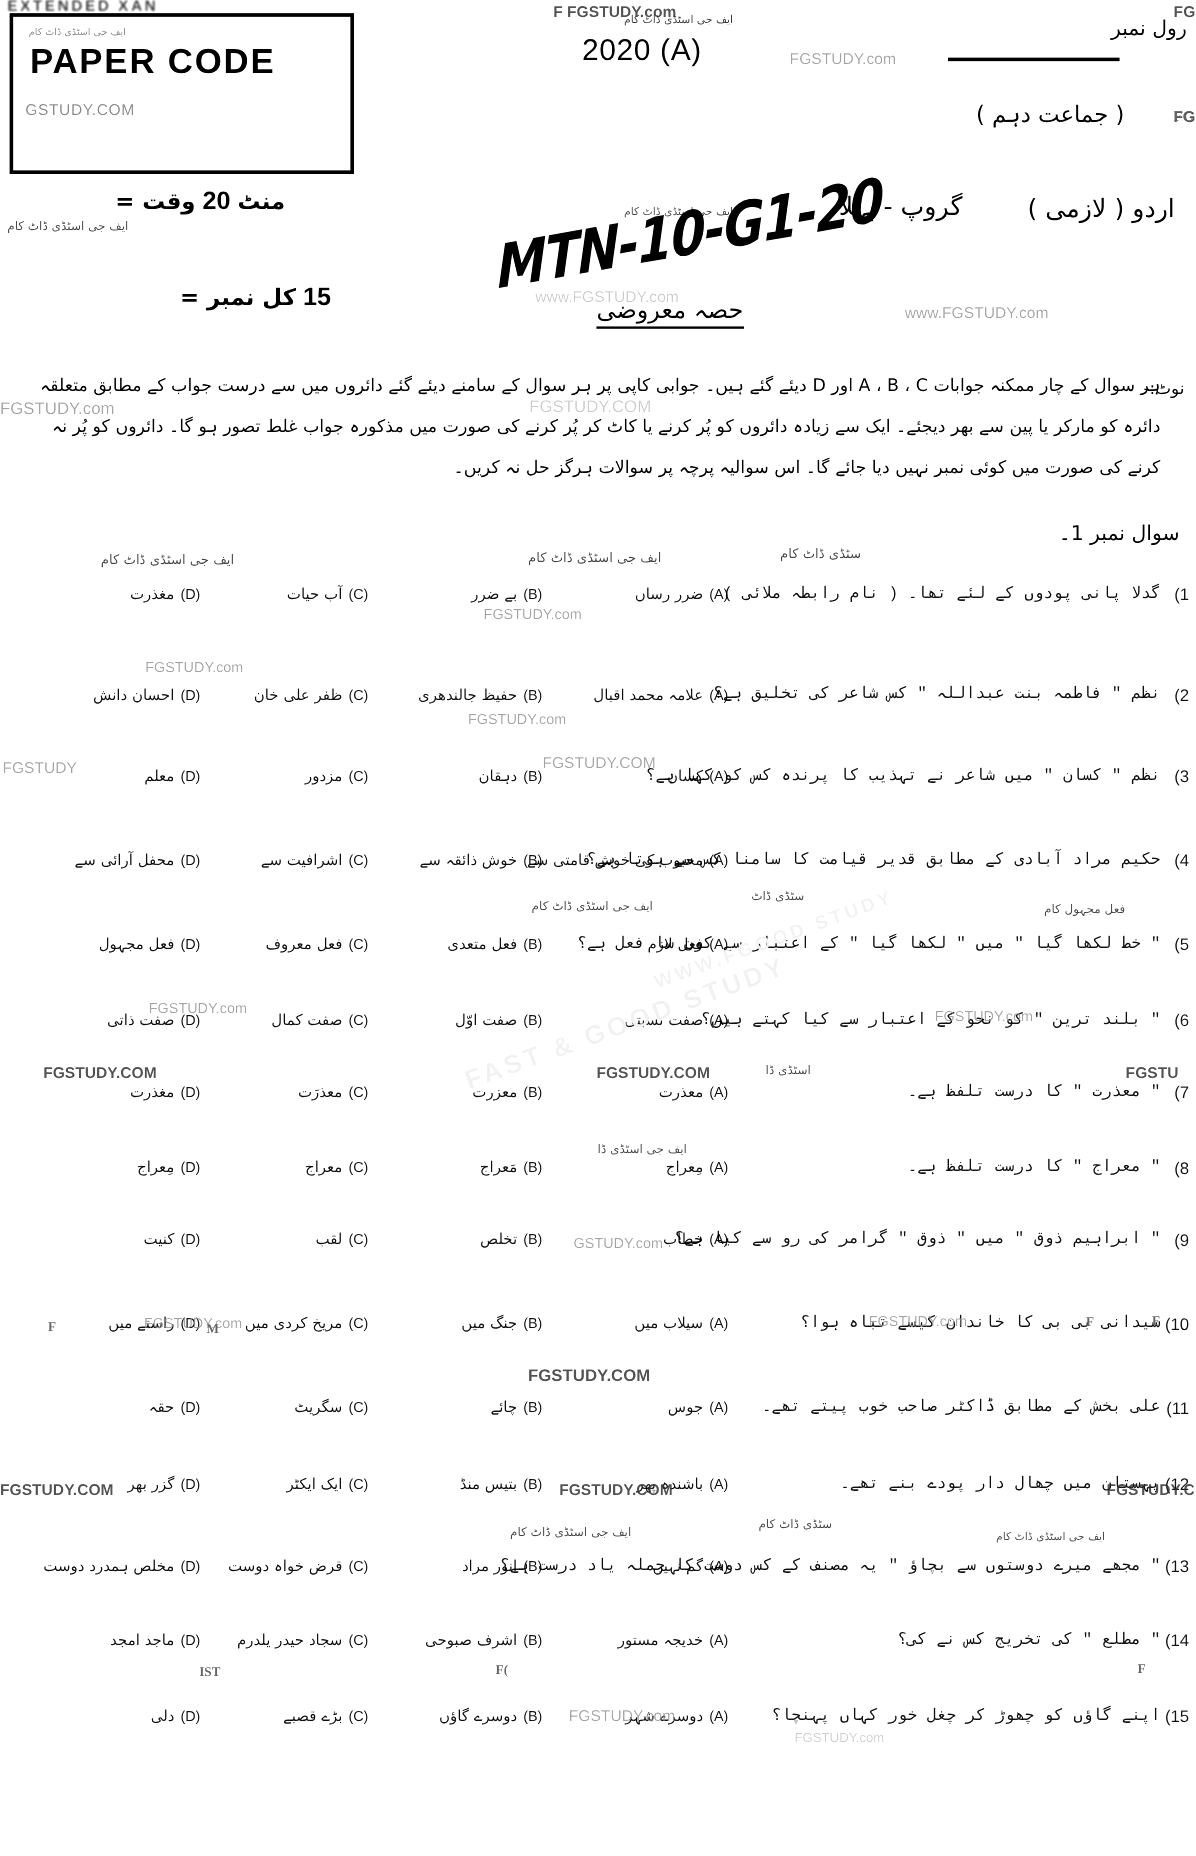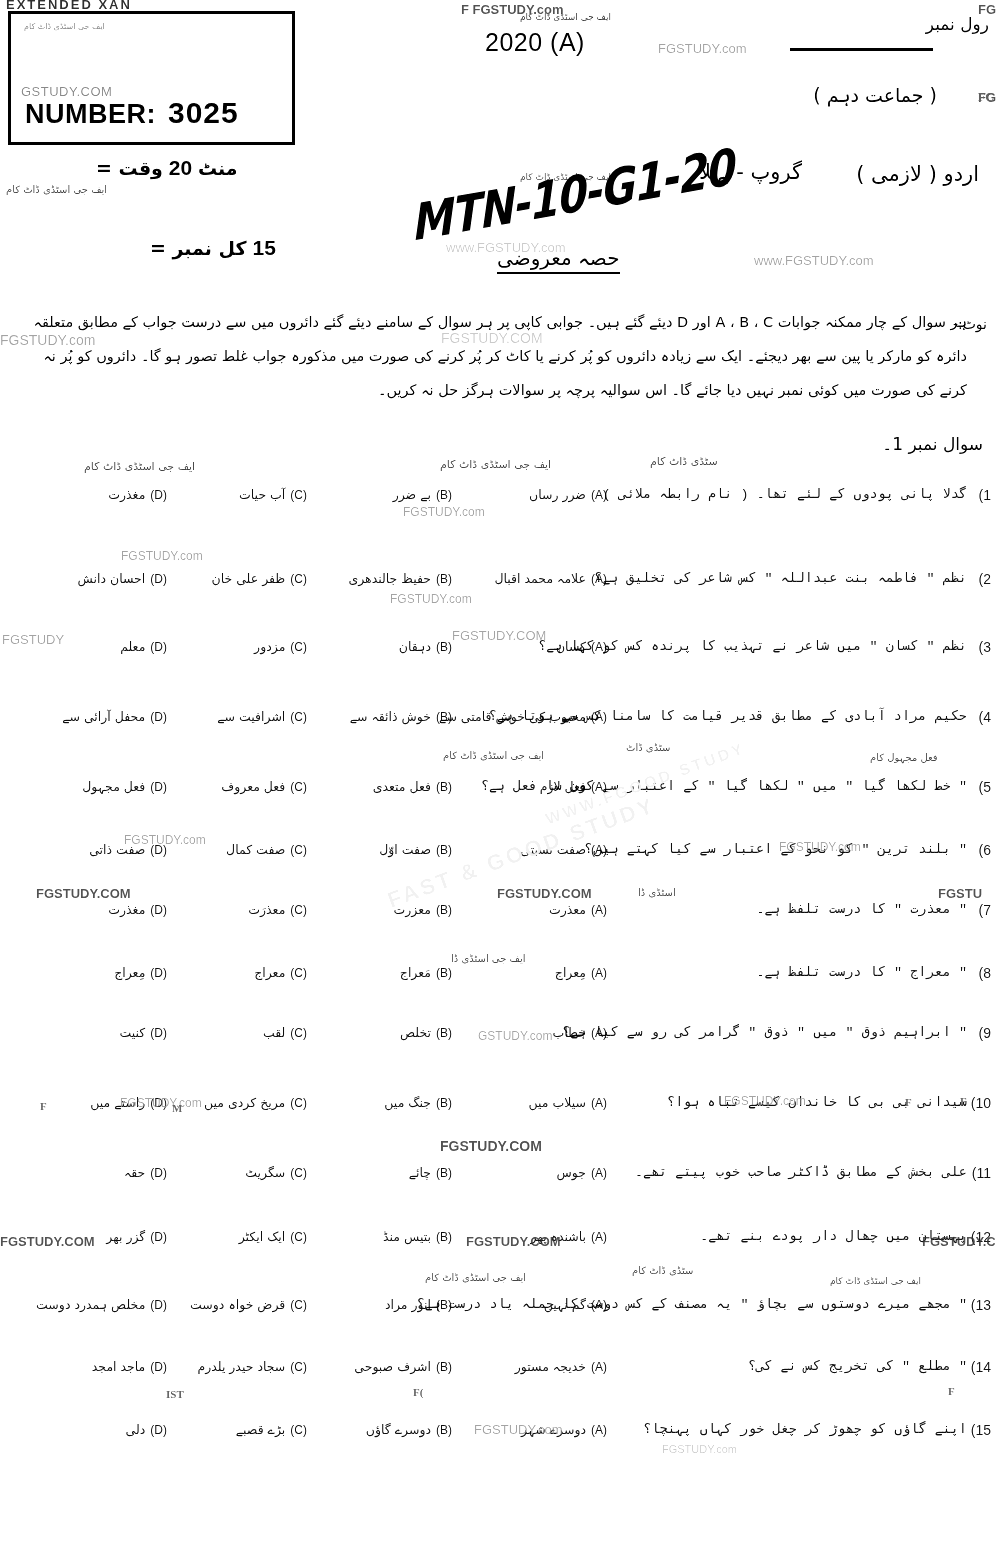--- a/index.html
+++ b/index.html
@@ -250,24 +250,22 @@
 </style>
 </head>
 <body>
 
 <div class="scan">
 
   <div class="corner-scan-noise vblur">EXTENDED XAN</div>
 
   <div id="paper-code-box">
     <div class="pc-wm-a urdu blur">ایف جی اسٹڈی ڈاٹ کام</div>
+    <div class="pc-line1">PAPER CODE</div>
     <div class="pc-wm-b blur">GSTUDY.COM</div>
-    <div class="pc-line2">
-      <span>NUMBER:</span><span class="pc-num">3025</span>
-    </div>
   </div>
 
   <div id="time-line">
     <span class="urdu meta-urdu">وقت =</span>
     <span>20</span>
     <span class="urdu meta-urdu">منٹ</span>
   </div>
   <div class="wm-urdu blur" style="left:6px; top:184px; font-size:10px;">ایف جی اسٹڈی ڈاٹ کام</div>
 
   <div id="marks-line">
@@ -447,21 +445,21 @@
       <div class="wm dark" style="left: 466px; top: 1234px; font-size: 13px;">FGSTUDY.COM</div>
       <div class="wm dark" style="left: 922px; top: 1234px; font-size: 13px; text-align: right;">FGSTUDY.C</div>
       <div class="wm " style="left: 474px; top: 1422px; font-size: 13px;">FGSTUDY.com</div>
       <div class="wm light" style="left: 662px; top: 1443px; font-size: 11px;">FGSTUDY.com</div>
       <div class="wm-urdu blur" style="left: 84px; top: 460px; font-size: 11px;">ایف جی اسٹڈی ڈاٹ کام</div>
       <div class="wm-urdu blur" style="left: 440px; top: 458px; font-size: 11px;">ایف جی اسٹڈی ڈاٹ کام</div>
       <div class="wm-urdu blur" style="left: 650px; top: 455px; font-size: 11px;">سٹڈی ڈاٹ کام</div>
       <div class="wm-urdu blur" style="left: 443px; top: 750px; font-size: 10px;">ایف جی اسٹڈی ڈاٹ کام</div>
       <div class="wm-urdu blur" style="left: 626px; top: 742px; font-size: 10px;">سٹڈی ڈاٹ</div>
       <div class="wm-urdu blur" style="left: 870px; top: 752px; font-size: 10px;">فعل مجہول کام</div>
-      <div class="wm-urdu blur" style="left: 451px; top: 953px; font-size: 10px;">ایف جی اسٹڈی ڈا</div>
+      <div class="wm-urdu blur" style="left: 498px; top: 953px; font-size: 10px;">ایف جی اسٹڈی ڈا</div>
       <div class="wm-urdu blur" style="left: 638px; top: 887px; font-size: 10px;">اسٹڈی ڈا</div>
       <div class="wm-urdu blur" style="left: 425px; top: 1272px; font-size: 10px;">ایف جی اسٹڈی ڈاٹ کام</div>
       <div class="wm-urdu blur" style="left: 632px; top: 1265px; font-size: 10px;">سٹڈی ڈاٹ کام</div>
       <div class="wm-urdu blur" style="left: 830px; top: 1276px; font-size: 9px;">ایف جی اسٹڈی ڈاٹ کام</div>
       <div class="wm-diag" style="left: 380px; top: 840px; font-size: 22px;">FAST &amp; GOOD STUDY</div>
       <div class="wm-diag" style="left: 540px; top: 775px; font-size: 16px;">WWW.FGOOD STUDY</div>
       <div class="wm-edge" style="left: 960px; top: 1095px; font-size: 11px;">F</div>
       <div class="wm-edge" style="left: 905px; top: 1096px; font-size: 11px;">F</div>
       <div class="wm-edge" style="left: 172px; top: 1102px; font-size: 11px;">M</div>
       <div class="wm-edge" style="left: 40px; top: 1100px; font-size: 11px;">F</div>

